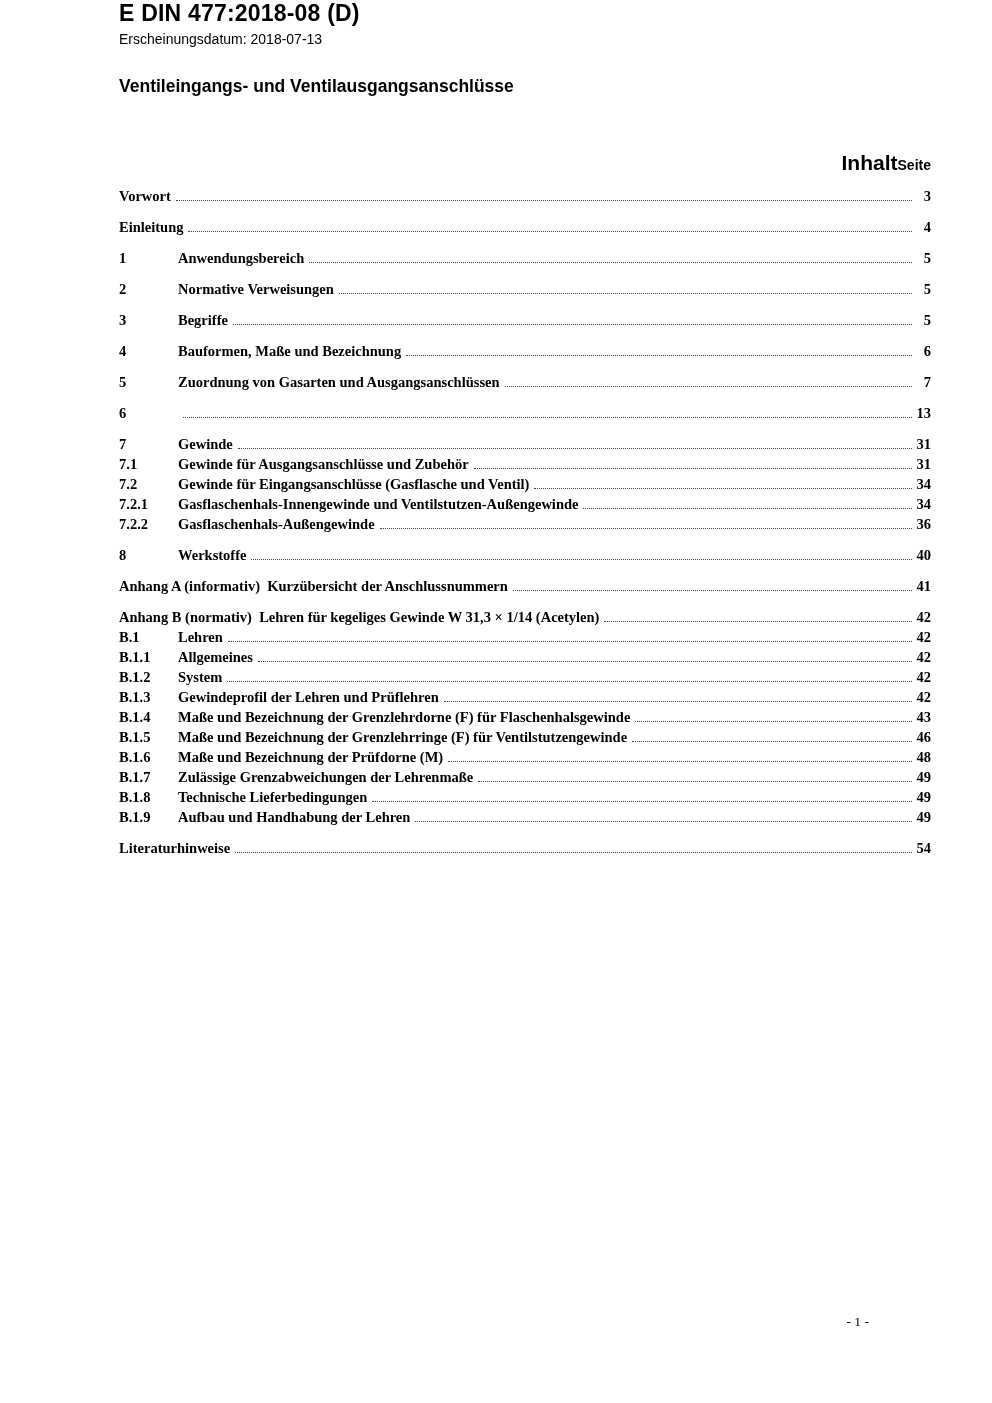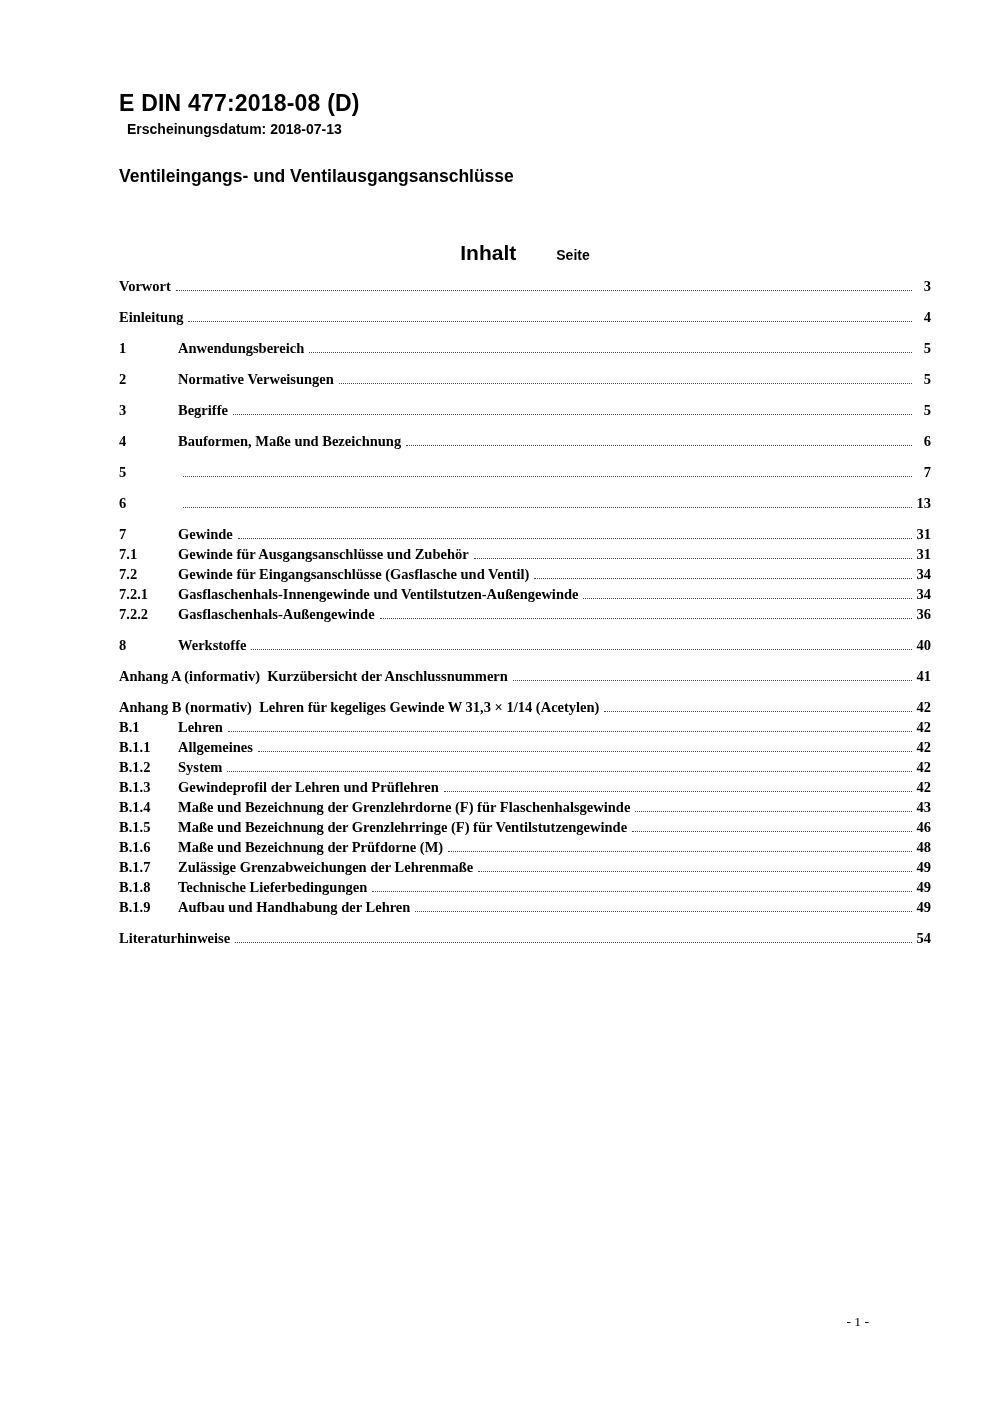--- a/index.html
+++ b/index.html
@@ -13,43 +13,40 @@
     overflow: hidden;
   }
   .page {
     position: absolute;
     left: 119px;
     top: 0;
     width: 812px;
     height: 100%;
   }
   .doc-title {
-    margin-top: 90px;
     font-size: 23px;
     font-weight: bold;
     letter-spacing: 0.2px;
   }
   .doc-date {
     margin-top: 4px;
     font-size: 14px;
-    font-weight: bold;
-    margin-left: 8px;
+    font-weight: normal;
   }
   .doc-subject {
     margin-top: 26px;
     font-size: 17.5px;
     font-weight: bold;
     line-height: 26px;
   }
   .toc-head {
     margin-top: 52px;
     display: flex;
-    justify-content: center;
+    justify-content: flex-end;
     align-items: baseline;
-    gap: 40px;
   }
   .toc-heading {
     font-size: 21px;
     font-weight: bold;
   }
   .toc-seite {
     font-size: 14px;
     font-weight: bold;
   }
   .toc {
@@ -138,20 +135,21 @@
         <span class="toc-page">5</span>
       </div>
       <div class="toc-row gap">
         <span class="toc-num">4</span>
         <span class="toc-label">Bauformen, Maße und Bezeichnung</span>
         <span class="toc-leader"></span>
         <span class="toc-page">6</span>
       </div>
       <div class="toc-row gap">
         <span class="toc-num">5</span>
+        <span class="toc-label">Zuordnung von Gasarten und Ausgangsanschlüssen</span>
         <span class="toc-leader"></span>
         <span class="toc-page">7</span>
       </div>
       <div class="toc-row gap">
         <span class="toc-num">6</span>
         <span class="toc-leader"></span>
         <span class="toc-page">13</span>
       </div>
       <div class="toc-row gap">
         <span class="toc-num">7</span>

